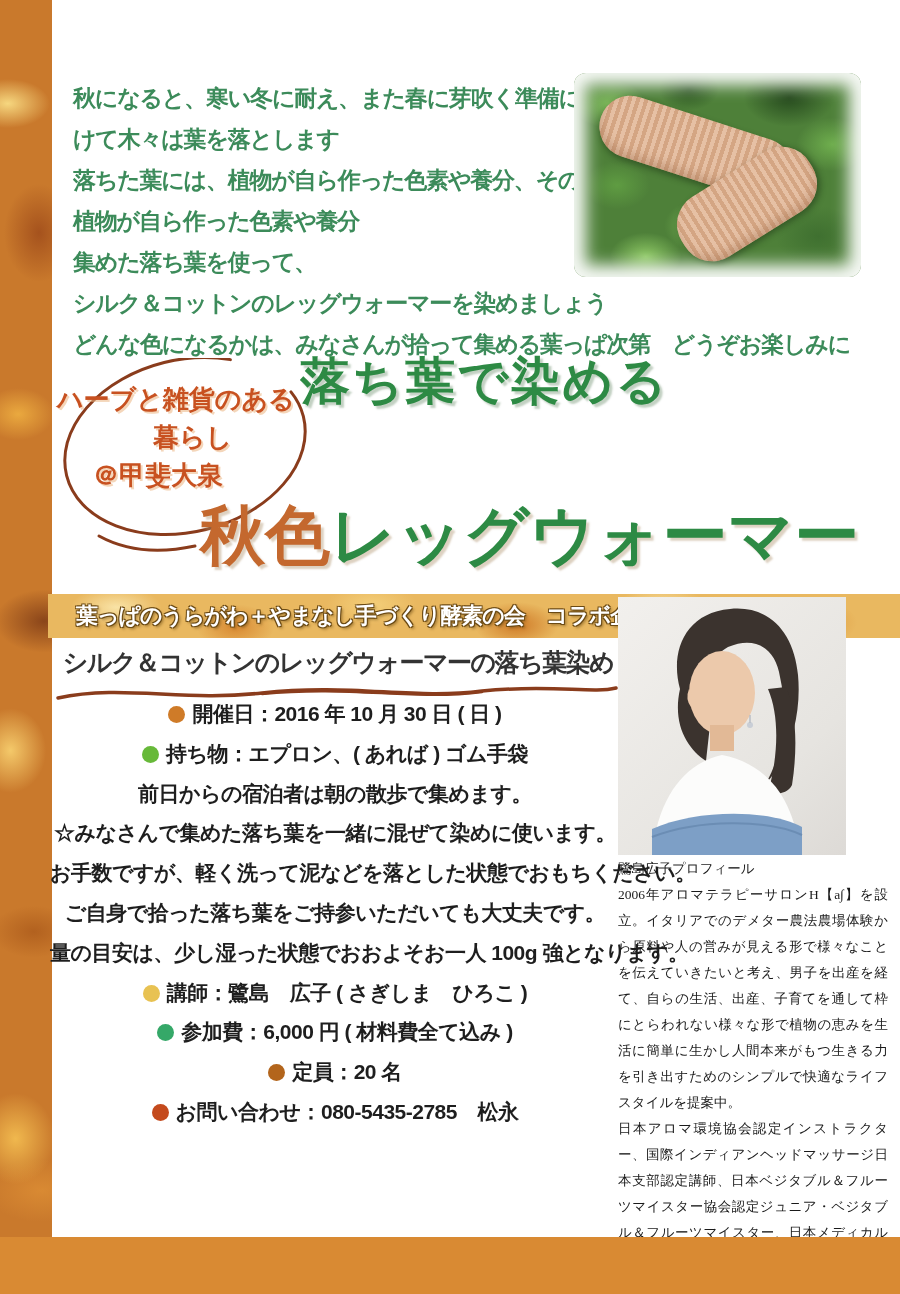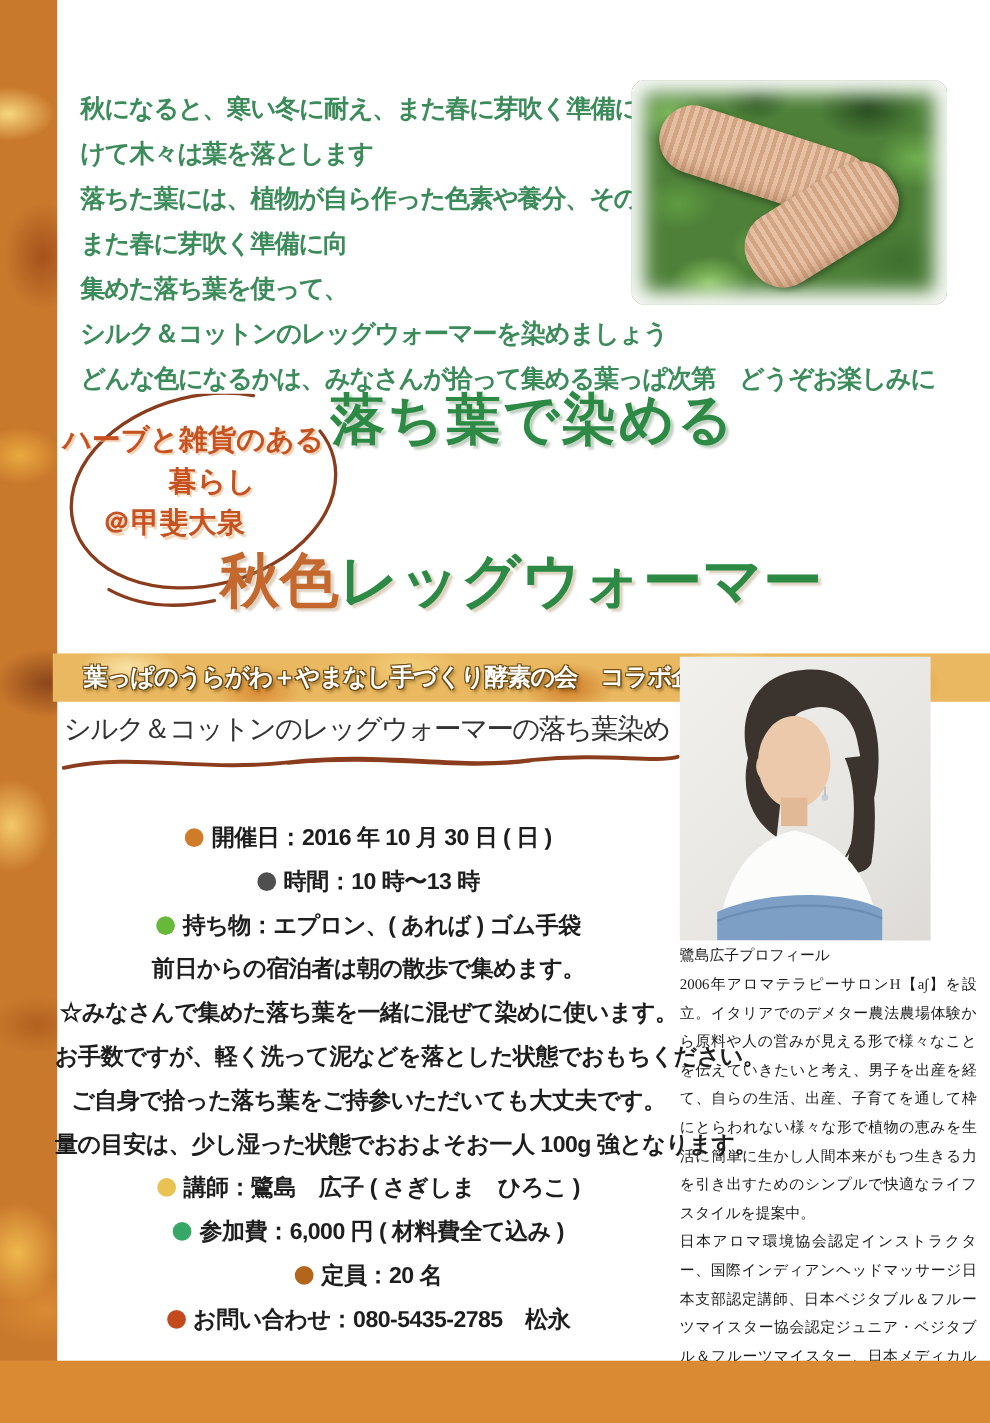--- a/index.html
+++ b/index.html
@@ -51,21 +51,21 @@
     box-shadow:inset 0 0 16px 12px rgba(255,255,255,.95);}
   .warmer{position:absolute;border-radius:32px;
     background:repeating-linear-gradient(90deg,#e6c0a4 0 4px,#d4a583 4px 8px);
     box-shadow:2px 3px 6px rgba(20,40,15,.45), inset 0 -6px 10px rgba(150,100,70,.35);}
   .warmer.one{width:200px;height:62px;left:22px;top:44px;transform:rotate(18deg);}
   .warmer.two{width:150px;height:70px;left:98px;top:96px;transform:rotate(-32deg);}
   
   .title-main{position:absolute;left:300px;top:348px;font-size:50px;font-weight:800;
     color:#2d8a44;letter-spacing:2px;white-space:nowrap;
     text-shadow:3px 3px 2px rgba(120,150,120,.45);}
-  .title-sub{position:absolute;left:200px;top:492px;font-size:54px;font-weight:800;
+  .title-sub{position:absolute;left:200px;top:492px;font-size:65px;font-weight:800;
     white-space:nowrap;text-shadow:3px 3px 2px rgba(170,140,100,.4);}
   .title-sub .accent{color:#c4682e;}
   .title-sub .rest{color:#2d8a44;}
   
   .stamp{position:absolute;left:35px;top:358px;width:290px;height:205px;}
   .stamp svg{position:absolute;left:0;top:0;}
   .stamp-line{position:absolute;color:#c85120;font-weight:700;white-space:nowrap;
     font-size:26px;text-shadow:2px 2px 0 rgba(235,180,130,.55);}
   .stamp-line.l1{left:22px;top:24px;}
   .stamp-line.l2{left:102px;top:62px;margin-left:16px;}
@@ -78,25 +78,25 @@
       radial-gradient(60px 35px at 22% 75%, #d98a33 0%, rgba(217,138,51,0) 65%),
       radial-gradient(70px 30px at 38% 25%, #f4cf7a 0%, rgba(244,207,122,0) 65%),
       radial-gradient(65px 35px at 55% 70%, #cf7b28 0%, rgba(207,123,40,0) 65%),
       radial-gradient(70px 30px at 72% 30%, #f7dfa0 0%, rgba(247,223,160,0) 65%),
       radial-gradient(65px 35px at 90% 65%, #dd9a40 0%, rgba(221,154,64,0) 65%);}
   .banner-text{position:absolute;left:28px;top:0;line-height:44px;font-size:22px;
     font-weight:800;color:#ffffff;letter-spacing:-1px;white-space:nowrap;
     text-shadow:1px 1px 0 #6b4a14,-1px -1px 0 #6b4a14,1px -1px 0 #6b4a14,
       -1px 1px 0 #6b4a14,2px 2px 3px rgba(90,60,10,.6);}
   
-  .sec-head{position:absolute;left:58px;top:646px;width:560px;text-align:left;
-    font-size:25px;font-weight:400;color:#333;letter-spacing:-1.5px;white-space:nowrap;}
+  .sec-head{position:absolute;left:58px;top:646px;width:560px;text-align:center;
+    font-size:25px;font-weight:700;color:#333;letter-spacing:-1.5px;white-space:nowrap;}
   .sec-underline{position:absolute;left:52px;top:680px;}
   
-  .details{position:absolute;left:50px;top:694px;width:570px;margin-top:48px;}
+  .details{position:absolute;left:50px;top:694px;width:570px;}
   .detail-row{height:39.8px;line-height:39.8px;text-align:center;font-size:21px;
     font-weight:700;color:#1e1e1e;letter-spacing:-0.5px;white-space:nowrap;}
   .dot{display:inline-block;width:17px;height:17px;border-radius:50%;
     margin-right:7px;vertical-align:-2px;background:#999;}
   
   .portrait{position:absolute;left:618px;top:597px;width:228px;height:258px;
     background:linear-gradient(135deg,#f2f0ed 0%,#e6e4e0 70%,#dddad6 100%);overflow:hidden;}
   
   .profile{position:absolute;left:618px;top:856px;width:270px;
     font-family:"Liberation Serif", serif;color:#1a1a1a;font-size:13.5px;
@@ -107,21 +107,21 @@
 <body>
 
 <div class="poster">
 
   <div class="leaf-band-left leaves"></div>
 
   <div class="intro">
     <div>秋になると、寒い冬に耐え、また春に芽吹く準備に向</div>
     <div>けて木々は葉を落とします</div>
     <div>落ちた葉には、植物が自ら作った色素や養分、その季</div>
-    <div>また春に芽吹く準備に向</div>
+    <div>植物が自ら作った色素や養分</div>
     <div>集めた落ち葉を使って、</div>
     <div>シルク＆コットンのレッグウォーマーを染めましょう</div>
     <div>どんな色になるかは、みなさんが拾って集める葉っぱ次第　どうぞお楽しみに</div>
   </div>
 
   <div class="photo-leg">
     <div class="warmer one"></div>
     <div class="warmer two"></div>
   </div>
 
@@ -147,21 +147,20 @@
   </div>
 
   <div class="sec-head">シルク＆コットンのレッグウォーマーの落ち葉染め</div>
   <svg class="sec-underline" width="570" height="26" viewBox="0 0 570 26">
     <path d="M6,18 C70,4 130,22 210,13 C300,3 360,20 430,11 C500,4 540,14 564,8" fill="none" stroke="#8a3c1c" stroke-width="3.5" stroke-linecap="round"></path>
     <path d="M210,14 C300,5 360,21 430,12" fill="none" stroke="#8a3c1c" stroke-width="2.5" stroke-linecap="round"></path>
   </svg>
 
   <div class="details">
     <div class="detail-row"><span class="dot" style="background: rgb(207, 123, 40);"></span><span>開催日：2016 年 10 月 30 日 ( 日 )</span></div>
-    <div class="detail-row"><span class="dot" style="background: rgb(79, 79, 79);"></span><span>時間：10 時〜13 時</span></div>
     <div class="detail-row"><span class="dot" style="background: rgb(103, 185, 57);"></span><span>持ち物：エプロン、( あれば ) ゴム手袋</span></div>
     <div class="detail-row"><span>前日からの宿泊者は朝の散歩で集めます。</span></div>
     <div class="detail-row"><span>☆みなさんで集めた落ち葉を一緒に混ぜて染めに使います。</span></div>
     <div class="detail-row"><span>お手数ですが、軽く洗って泥などを落とした状態でおもちください。</span></div>
     <div class="detail-row"><span>ご自身で拾った落ち葉をご持参いただいても大丈夫です。</span></div>
     <div class="detail-row"><span>量の目安は、少し湿った状態でおおよそお一人 100g 強となります。</span></div>
     <div class="detail-row"><span class="dot" style="background: rgb(232, 194, 82);"></span><span>講師：鷺島　広子 ( さぎしま　ひろこ )</span></div>
     <div class="detail-row"><span class="dot" style="background: rgb(53, 168, 104);"></span><span>参加費：6,000 円 ( 材料費全て込み )</span></div>
     <div class="detail-row"><span class="dot" style="background: rgb(179, 101, 28);"></span><span>定員：20 名</span></div>
     <div class="detail-row"><span class="dot" style="background: rgb(196, 74, 29);"></span><span>お問い合わせ：080-5435-2785　松永</span></div>

